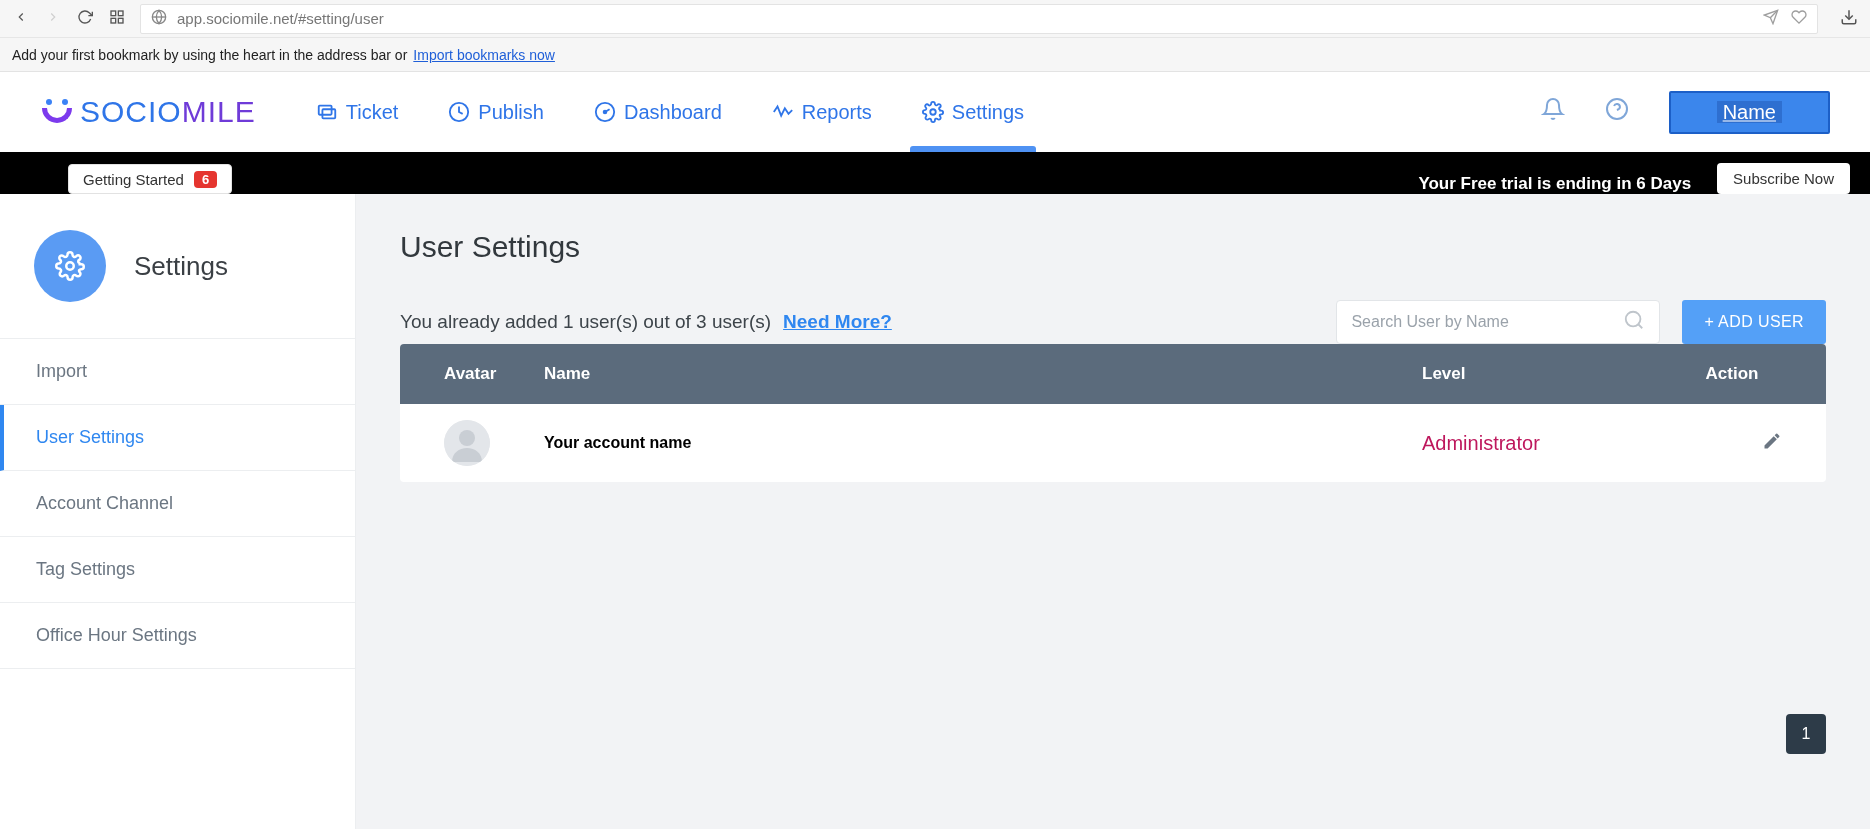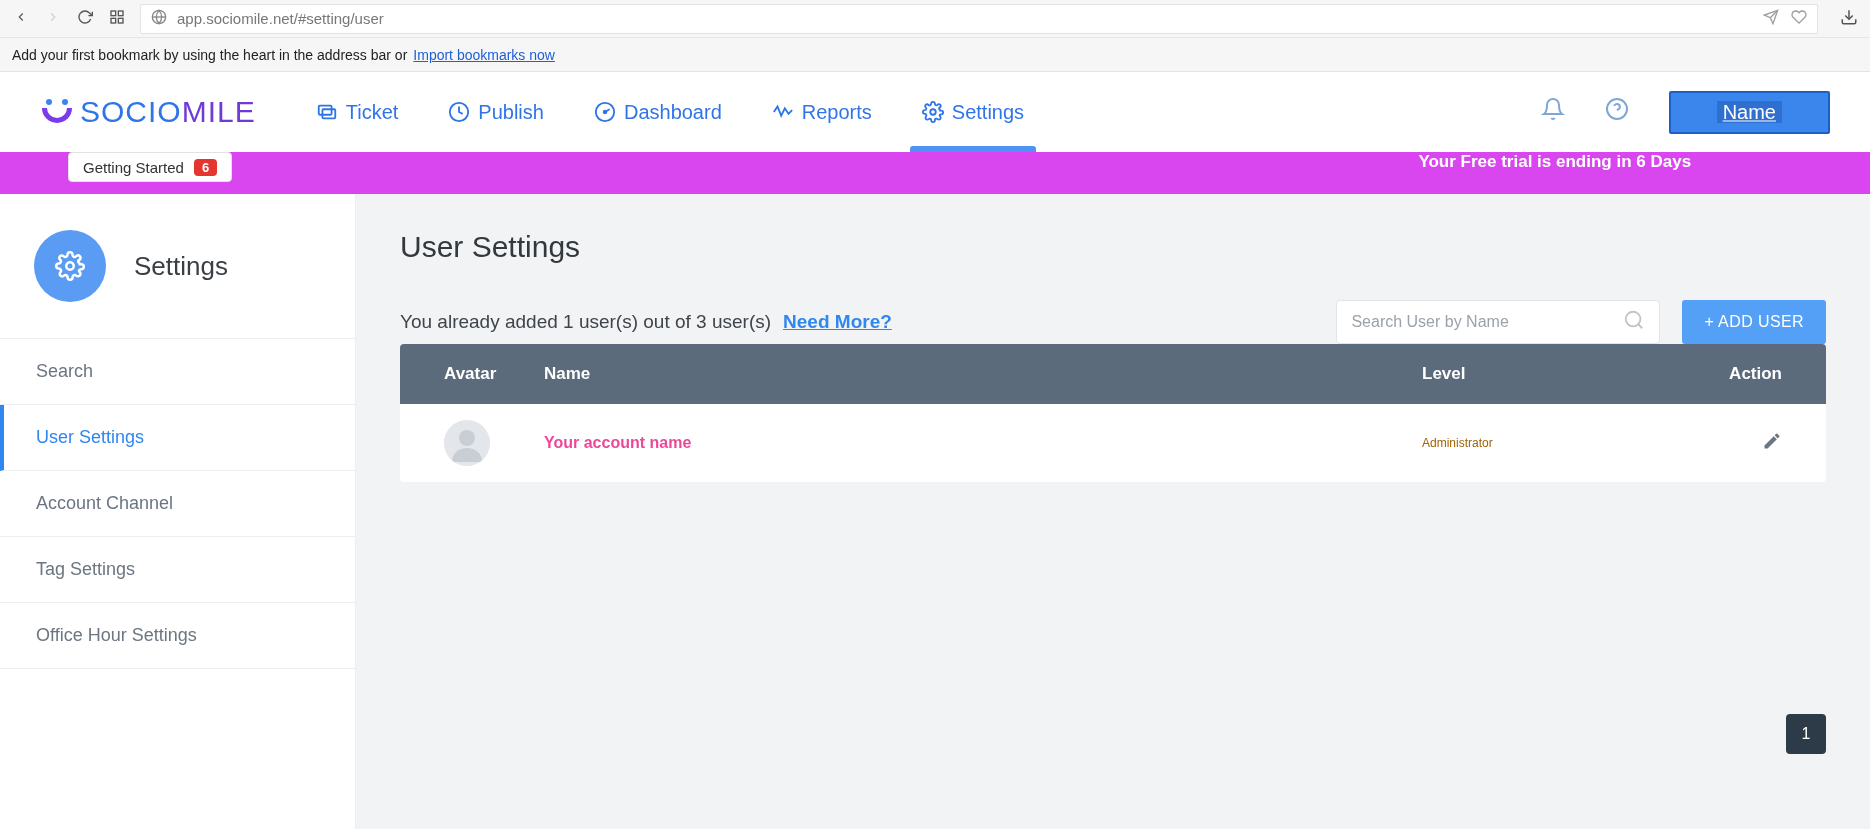--- a/index.html
+++ b/index.html
@@ -26,21 +26,21 @@
   .topnav-item { display:flex; align-items:center; gap:8px; color:#2f75e8; font-size:20px; cursor:pointer; position:relative;}
   .topnav-item svg { width:22px; height:22px; }
   .topnav-item.active::after { content:""; position:absolute; left:-12px; right:-12px; bottom:-28px; height:6px; background:#4f92f3; border-radius:3px 3px 0 0; }
 
   .header-right { margin-left:auto; display:flex; align-items:center; gap:40px; }
   .header-right .ico { color:#7fa6d8; font-size:22px; }
   .user-chip { background:#3b86ec; color:#fff; padding:8px 46px; border-radius:2px; font-size:20px; border:2px solid #1c5fc7;}
   .user-chip .inner { background:#2e6fd0; padding: 0 6px; text-decoration: underline; text-decoration-color: rgba(255,255,255,0.5);}
 
   
-  .trial-bar { background:#d946ef; height:42px; display:flex; align-items:flex-start; color:#fff; padding: 0 20px; }
+  .trial-bar { background:#000000; height:42px; display:flex; align-items:flex-end; color:#fff; padding: 0 20px; }
   .getting-started { background:#fff; color:#333; border-radius:4px; height:30px; display:flex; align-items:center; padding:0 14px; gap:10px; font-size:15px; margin-left:48px; border:1px solid #e2e2e2;}
   .getting-started .badge { background:#e5352f; color:#fff; border-radius:4px; padding:1px 8px; font-size:13px; font-weight:600;}
   .trial-text { margin-left:auto; font-weight:600; font-size:17px; }
   .subscribe-btn { background:#fff; color:#333; border:none; border-radius:4px; padding:7px 16px; font-size:15px; margin-left:26px;margin-top:47px; }
 
   
   .layout { display:flex; }
   .sidebar { width:356px; background:#fff; border-right:1px solid #eceef0; min-height:650px;}
   .side-header { display:flex; align-items:center; gap:28px; padding:36px 34px; }
   .side-icon-circle { width:72px; height:72px; border-radius:50%; background:#5a9bf3; display:flex; align-items:center; justify-content:center; color:#fff;}
@@ -59,25 +59,25 @@
   .search-wrap input::placeholder { color:#9aa2aa; }
   .search-wrap .mag { color:#bfc5cb; }
   .add-user-btn { margin-left:22px; background:#54a0f7; color:#fff; border:none; border-radius:3px; height:44px; padding:0 22px; font-size:16px; letter-spacing:0.4px;}
 
   
   .table { background:#fff; border-radius:4px; overflow:hidden; }
   .thead { background:#5b6b7c; color:#fff; display:flex; padding:20px 44px; font-size:17px; font-weight:600;}
   .col-avatar { width:100px; }
   .col-name { flex:1; }
   .col-level { width:260px; text-align:left; }
-  .col-action { width:100px; text-align:right; }
+  .col-action { width:100px; text-align:center; }
   .trow { display:flex; align-items:center; padding:16px 44px; }
   .avatar-img { width:46px; height:46px; border-radius:50%; background:#e6e8eb; display:flex; align-items:center; justify-content:center; overflow:hidden;}
-  .tname { flex:1; font-size:16px; color:#ec4899; font-weight:600;}
-  .tlevel { width:260px; font-size:12px; color:#a16207; }
+  .tname { flex:1; font-size:16px; color:#000000; font-weight:600;}
+  .tlevel { width:260px; font-size:20px; color:#be185d; }
   .taction { width:100px; text-align:right; color:#6b7682; }
   .taction svg { width:20px; height:20px; }
 
   .pagination { position:absolute; right:44px; top: 520px; }
   .page-num { background:#2d3b48; color:#fff; width:40px; height:40px; display:flex; align-items:center; justify-content:center; border-radius:4px; font-size:16px;}
 </style>
 </head>
 <body>
 
 <div class="browser-chrome">
@@ -225,21 +225,21 @@
     <div class="side-header">
       <div class="side-icon-circle">
         <svg width="30" height="30" viewBox="0 0 24 24" fill="none" stroke="#fff" stroke-width="2">
             <circle cx="12" cy="12" r="3"></circle>
             <path d="M19.4 15a1.65 1.65 0 0 0 .33 1.82l.06.06a2 2 0 1 1-2.83 2.83l-.06-.06a1.65 1.65 0 0 0-1.82-.33 1.65 1.65 0 0 0-1 1.51V21a2 2 0 0 1-4 0v-.09a1.65 1.65 0 0 0-1-1.51 1.65 1.65 0 0 0-1.82.33l-.06.06a2 2 0 1 1-2.83-2.83l.06-.06A1.65 1.65 0 0 0 4.6 15a1.65 1.65 0 0 0-1.51-1H3a2 2 0 0 1 0-4h.09a1.65 1.65 0 0 0 1.51-1 1.65 1.65 0 0 0-.33-1.82l-.06-.06A2 2 0 1 1 7 4.29l.06.06A1.65 1.65 0 0 0 9 4.6a1.65 1.65 0 0 0 1-1.51V3a2 2 0 0 1 4 0v.09c0 .66.39 1.26 1 1.51a1.65 1.65 0 0 0 1.82-.33l.06-.06A2 2 0 1 1 19.71 7l-.6.06a1.65 1.65 0 0 0-.33 1.82V9c.61.25 1 .85 1 1.51H21a2 2 0 0 1 0 4h-.09c-.66 0-1.26.39-1.51 1z"></path>
           </svg>
       </div>
       <div class="side-title">Settings</div>
     </div>
     <div class="side-list">
-      <div class="side-item"><span>Search</span></div>
+      <div class="side-item"><span>Import</span></div>
       <div class="side-item active"><span>User Settings</span></div>
       <div class="side-item"><span>Account Channel</span></div>
       <div class="side-item"><span>Tag Settings</span></div>
       <div class="side-item"><span>Office Hour Settings</span></div>
     </div>
   </aside>
 
   <main class="main">
     <h1 class="page-title">User Settings</h1>
 

